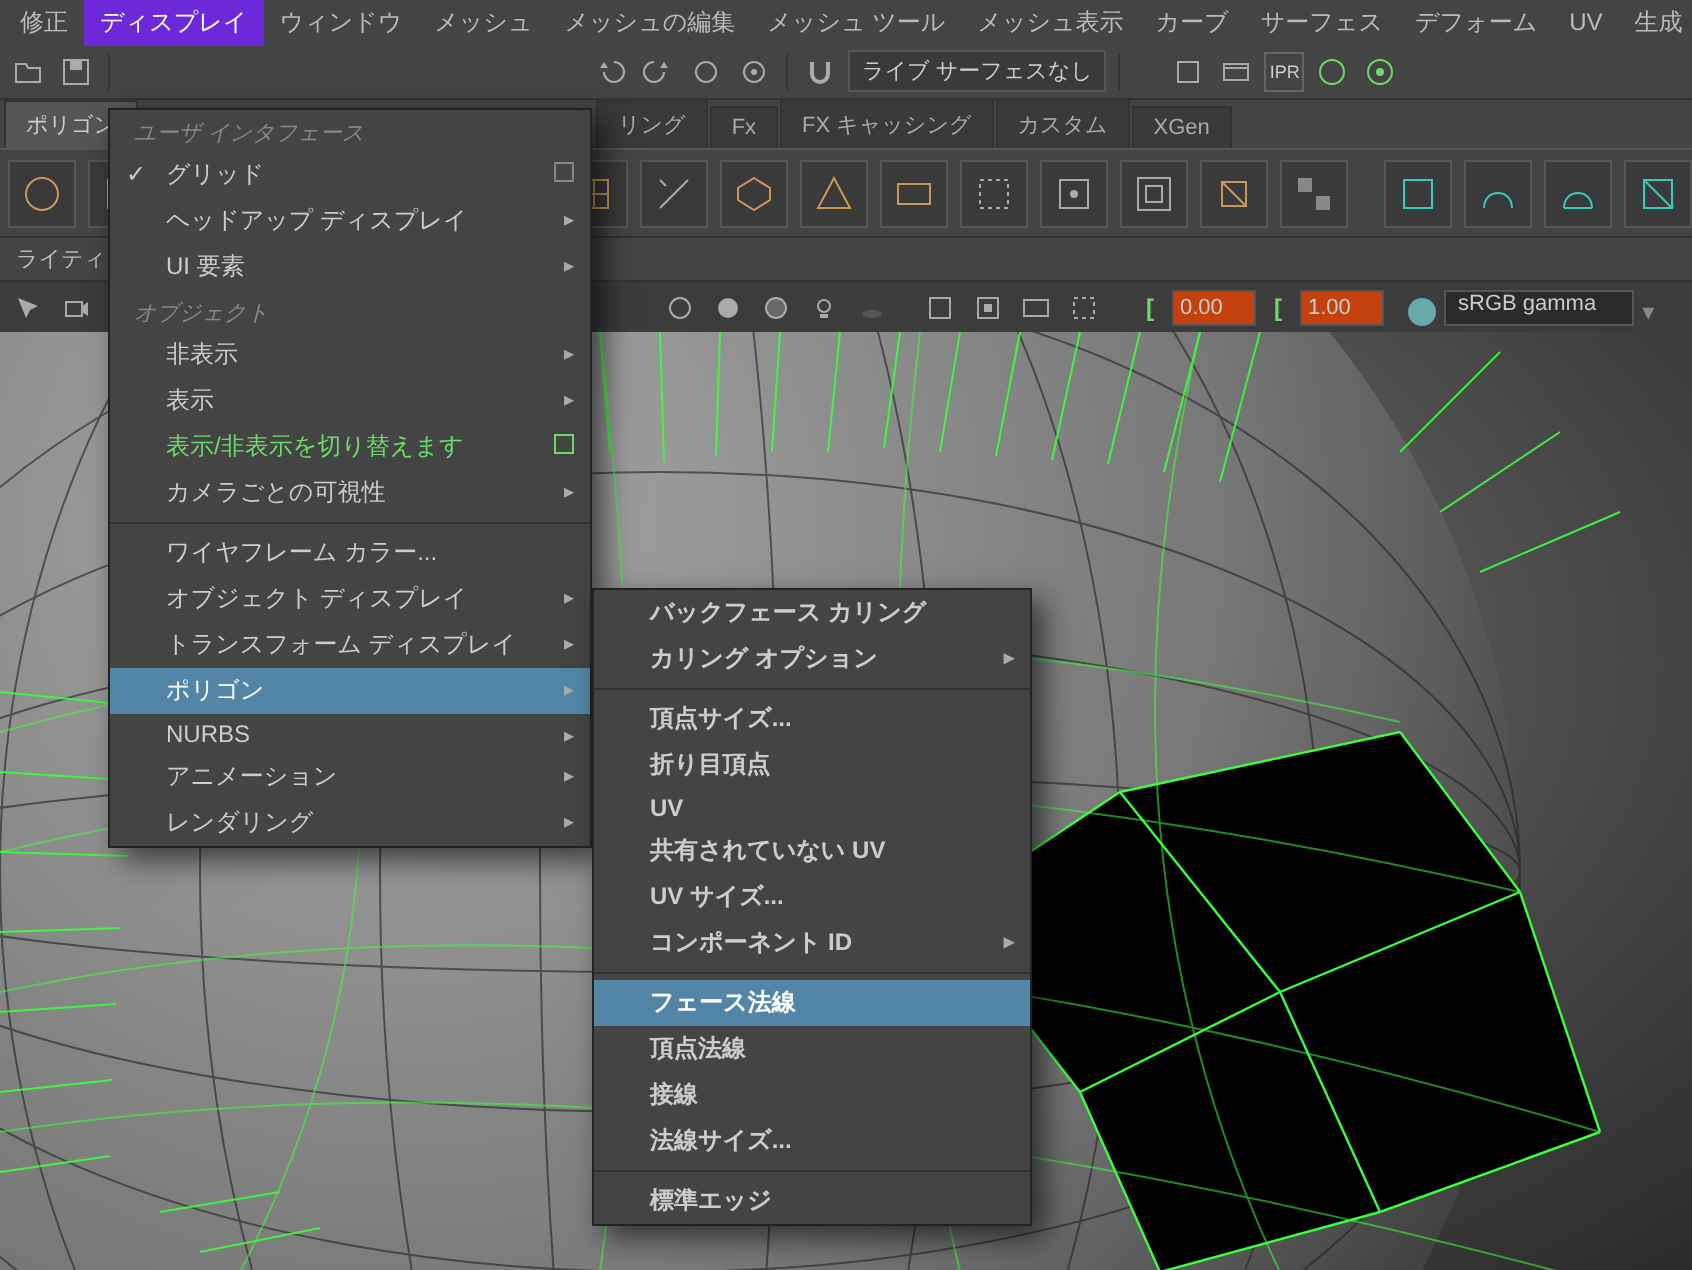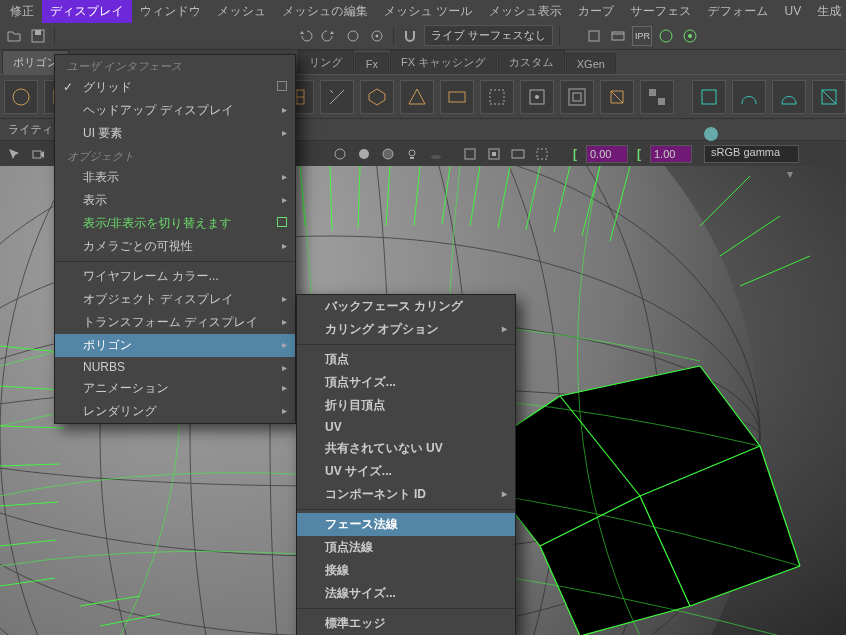--- a/index.html
+++ b/index.html
@@ -26,23 +26,23 @@
   .shelf-icon.teal svg { stroke: #3cb; }
   .shelf-icon.amber svg { stroke: #c95; }
 
   
   .panelheader { position: absolute; top: 118px; left: 0; right: 0; height: 22px; background: #444444; display: flex; align-items: center; padding-left: 2px; gap: 4px; border-top: 1px solid #333; }
   .panelheader .phitem { padding: 2px 6px; color: #bbb; font-size: 11px; }
 
   
   .iconstrip { position: absolute; top: 140px; left: 0; right: 0; height: 26px; background: #3c3c3c; display: flex; align-items: center; gap: 4px; padding-left: 4px; border-top: 1px solid #333; }
   .strip-icon { width: 20px; height: 20px; display: inline-flex; align-items: center; justify-content: center; }
-  .num-field { width: 42px; height: 18px; background: #701a75; border: 1px solid #555; color: #ccc; font-size: 11px; padding: 0 3px; }
+  .num-field { width: 42px; height: 18px; background: #c2410c; border: 1px solid #555; color: #ccc; font-size: 11px; padding: 0 3px; }
   .num-prefix { width: 14px; height: 18px; display: inline-flex; align-items: center; justify-content: center; color: #6bdc6b; font-weight: bold; }
-  .colorspace { display: flex; align-items: flex-start; gap: 4px; margin-left: 8px; flex-direction: column; }
+  .colorspace { display: flex; align-items: flex-end; gap: 4px; margin-left: 8px; }
   .cs-swatch { width: 14px; height: 14px; border-radius: 50%; background: #6aa; }
   .cs-select { height: 18px; background: #2a2a2a; border: 1px solid #555; color: #ccc; font-size: 11px; padding: 0 18px 0 6px; position: relative; }
   .cs-caret { color: #888; margin-left: auto; padding-right: 6px; }
 
   
   .viewport { position: absolute; top: 166px; left: 0; right: 0; bottom: 0; background: radial-gradient(ellipse at 35% 35%, #888 0%, #666 35%, #444 70%, #2a2a2a 100%); overflow: hidden; }
   .viewport svg { position: absolute; top: 0; left: 0; }
 
   
   .menu { position: absolute; background: #444444; border: 1px solid #222; min-width: 220px; box-shadow: 6px 6px 14px rgba(0,0,0,0.6); z-index: 200; }
@@ -501,23 +501,20 @@
 <div class="menu submenu" id="menu2" style="top:294px; left:296px; width:192px;font-weight:bold;">
     <div class="menu-item">
       <span>バックフェース カリング</span>
     </div>
     <div class="menu-item">
       <span>カリング オプション</span>
       <span class="arrow">▸</span>
     </div>
     <div class="menu-sep"></div>
     <div class="menu-item">
-      <span>頂点</span>
-    </div>
-    <div class="menu-item">
       <span>頂点サイズ...</span>
     </div>
     <div class="menu-item">
       <span>折り目頂点</span>
     </div>
     <div class="menu-item">
       <span>UV</span>
     </div>
     <div class="menu-item">
       <span>共有されていない UV</span>

